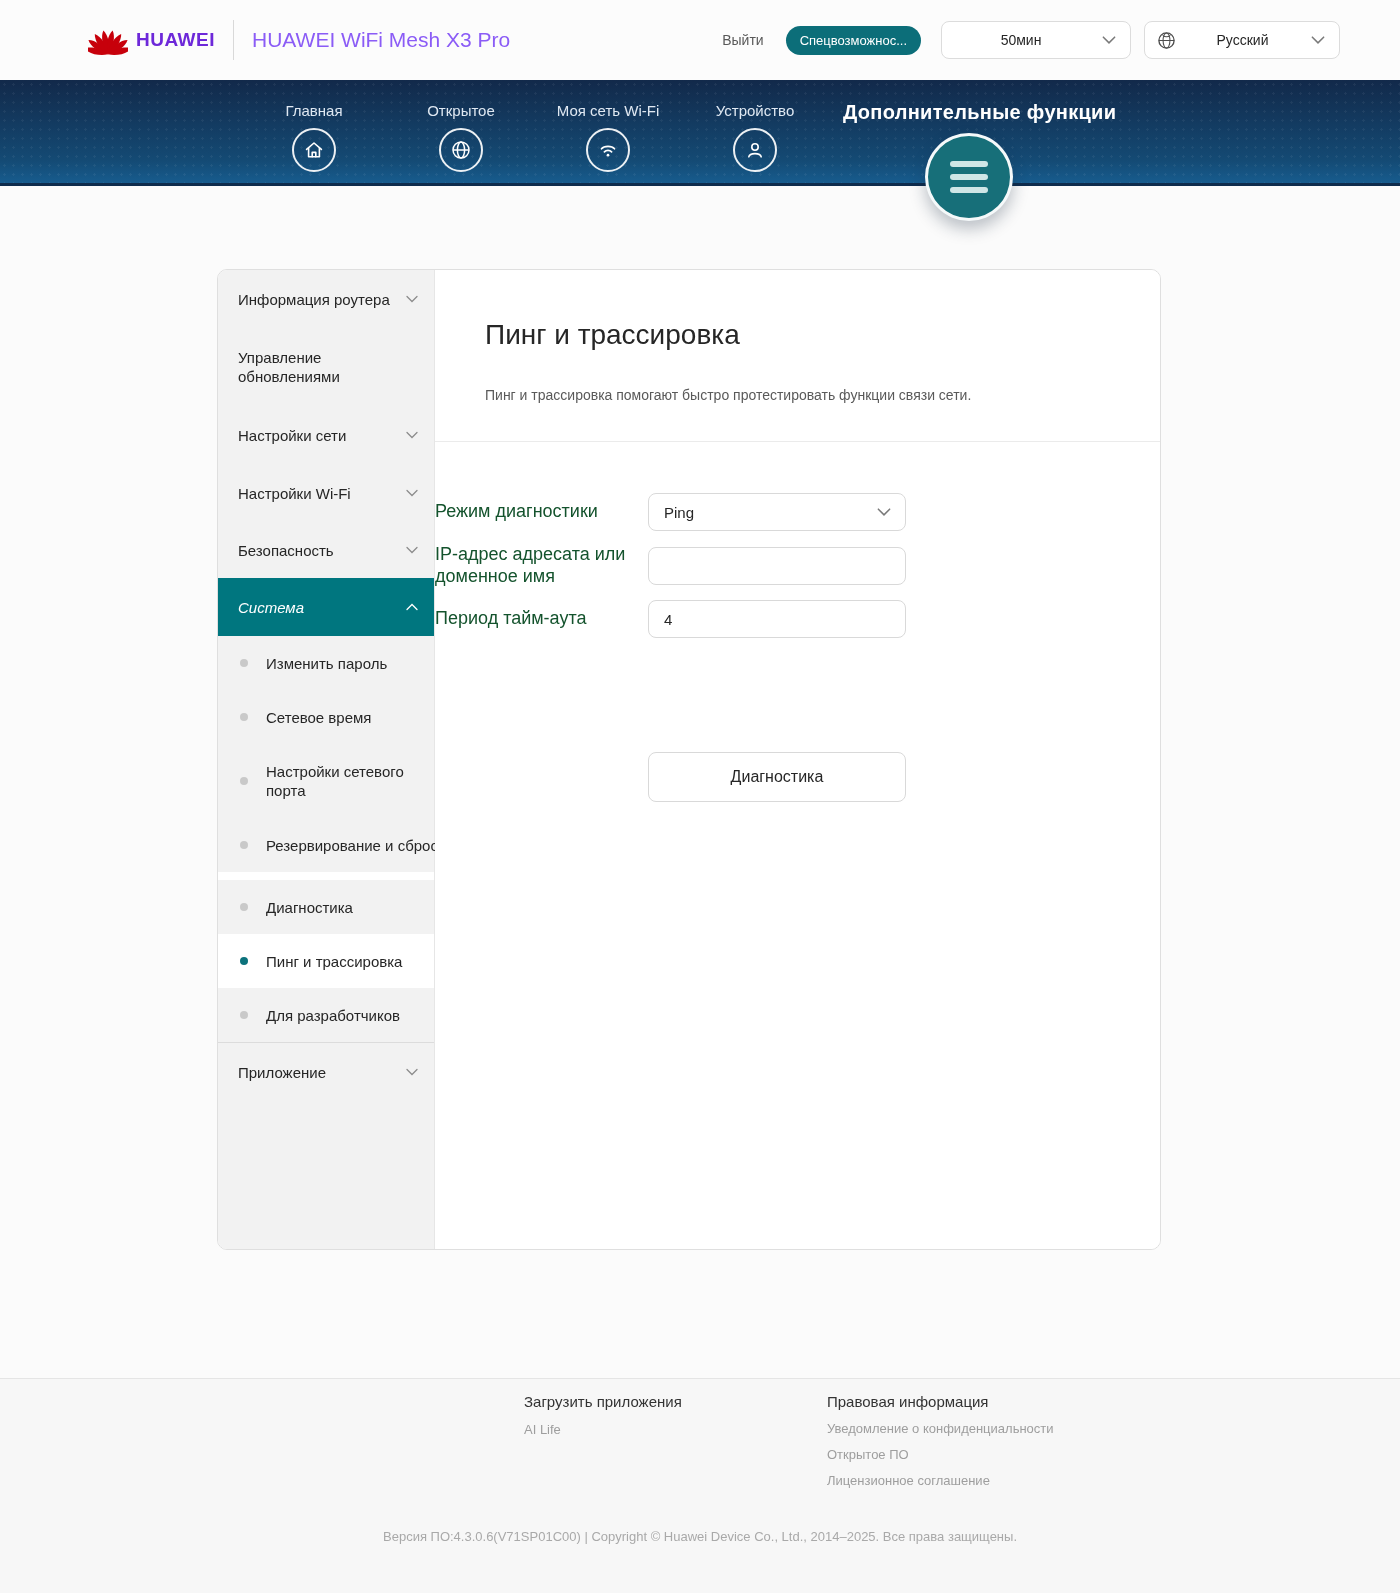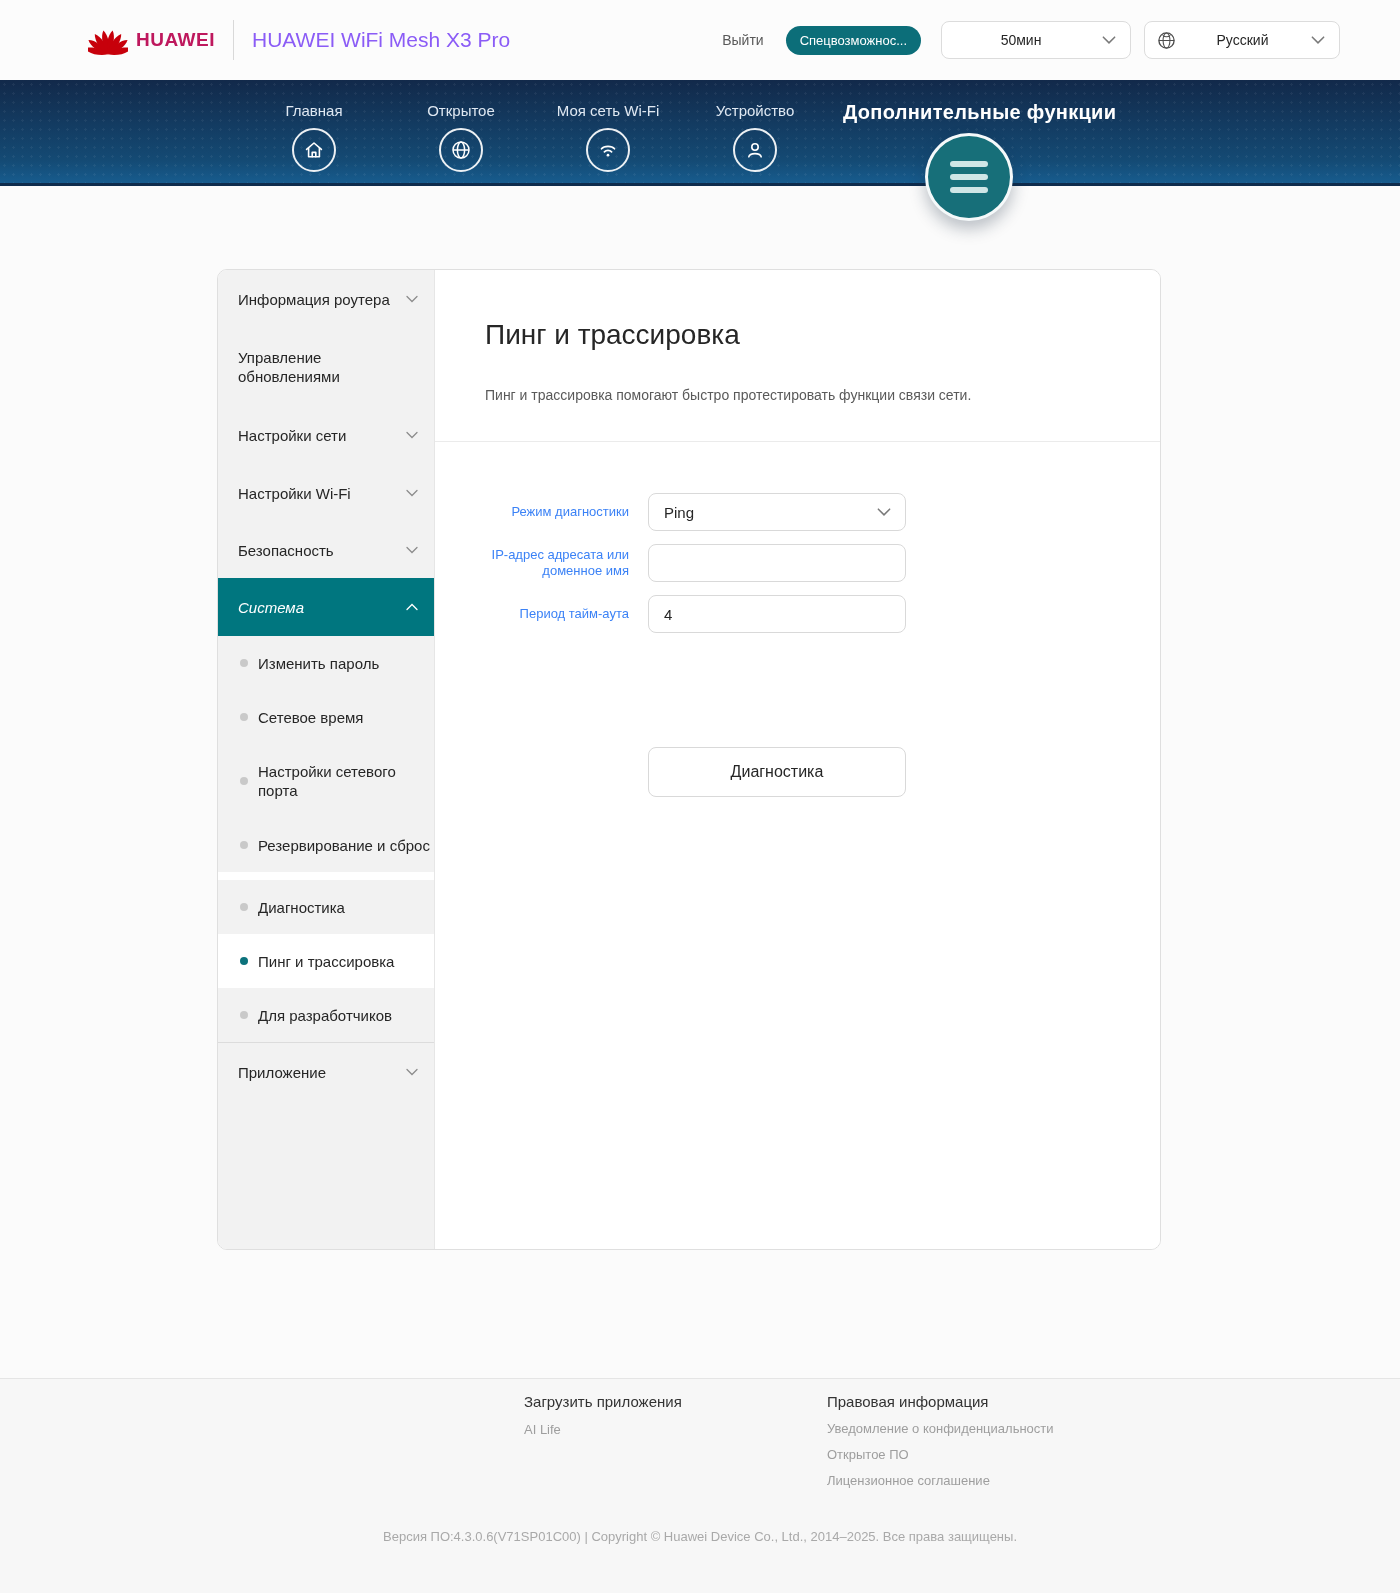--- a/index.html
+++ b/index.html
@@ -11,21 +11,21 @@
     height: 1593px;
     overflow: hidden;
   }
 
   
   .topbar {
     height: 80px; background: #fcfcfc;
     display: flex; align-items: center;
   }
   .brand { display: flex; align-items: center; margin-left: 88px; }
-  .brand-name { font-size: 19px; font-weight: bold; letter-spacing: .5px; color: #be185d; margin-left: 8px; }
+  .brand-name { font-size: 19px; font-weight: bold; letter-spacing: .5px; color: #6d28d9; margin-left: 8px; }
   .brand-divider { width: 1px; height: 40px; background: #d9d9d9; margin: 0 18px; }
   .product-title { font-size: 21px; color: #8b5cf6; }
   .topbar-right { margin-left: auto; margin-right: 60px; display: flex; align-items: center; }
   .logout { font-size: 14px; color: #595959; cursor: pointer; margin-right: 22px; }
   .pill-btn {
     background: #0c6e79; color: #fff; font-size: 13px;
     padding: 7px 14px; border-radius: 15px; border: none; cursor: pointer;
     font-family: inherit; margin-right: 20px;
   }
   .dd {
@@ -80,38 +80,38 @@
     border-right: 1px solid #e6e6e6; display: flex; flex-direction: column;
   }
   .sgroup {
     display: flex; align-items: center; padding: 0 14px 0 20px;
     font-size: 15px; color: #262626; cursor: pointer; flex-shrink: 0;
   }
   .sgroup .chev { margin-left: auto; display: flex; }
   .sgroup.active { background: #00767f; color: #fff; }
   .ssub {
     display: flex; align-items: center; padding: 0 8px 0 22px;
-    font-size: 15px; color: #262626; cursor: pointer; flex-shrink: 0;
+    font-size: 15px; color: #262626; cursor: pointer; flex-shrink: 0; gap: 8px;
   }
   .ssub .dot { width: 8px; height: 8px; border-radius: 50%; background: #c9c9c9; margin-right: 10px; flex-shrink: 0; }
   .ssub.active { background: #ffffff; }
   .ssub.active .dot { background: #0c727c; }
   .sgap { height: 8px; background: #ffffff; flex-shrink: 0; }
   .ssep { height: 1px; background: #dcdcdc; flex-shrink: 0; }
   .sfill { flex: 1; }
 
   
   .content { flex: 1; background: #fff; }
   .page-title { font-size: 28px; font-weight: 300; color: #262626; padding: 49px 0 0 50px; }
   .page-desc { font-size: 14px; color: #595959; margin: 36px 50px 0 50px; }
   .content-divider { border: none; border-top: 1px solid #ebebeb; margin-top: 38px; }
   .form { margin-top: 51px; }
   .form-row { display: flex; align-items: center; margin-bottom: 13px; }
   .form-label {
-    width: 194px; text-align: right; font-size: 13px; color: #3b82f6; line-height: 1.2;
+    width: 194px; font-size: 18px; color: #14532d; line-height: 1.2;
   }
   .form-control {
     margin-left: 19px; width: 258px; height: 38px;
     border: 1px solid #d9d9d9; border-radius: 8px; background: #fff;
     font-size: 15px; color: #262626; font-family: inherit;
   }
   .select-box { display: flex; align-items: center; padding: 0 12px 0 15px; cursor: pointer; }
   .select-box .sel-label { flex: 1; }
   input.form-control { padding: 0 15px; outline: none; }
   .diag-btn {

